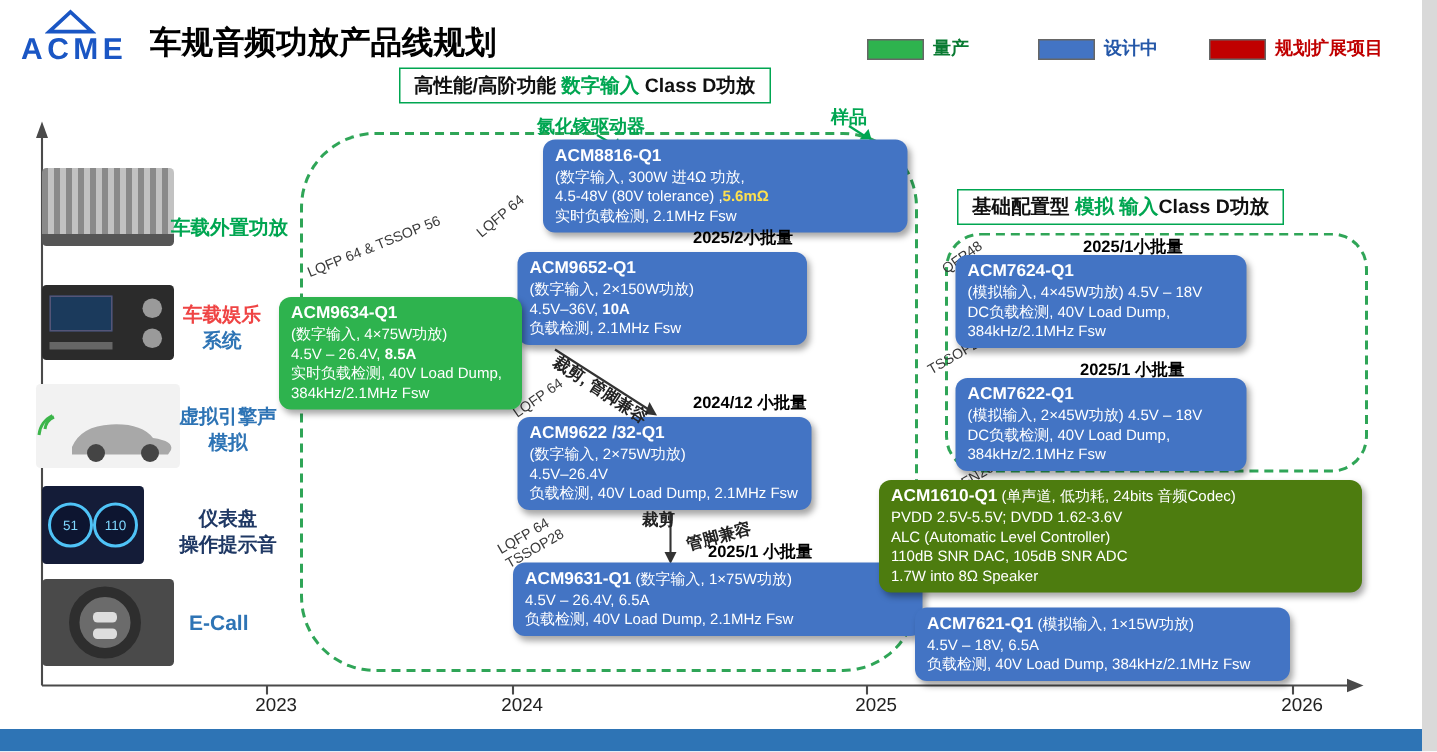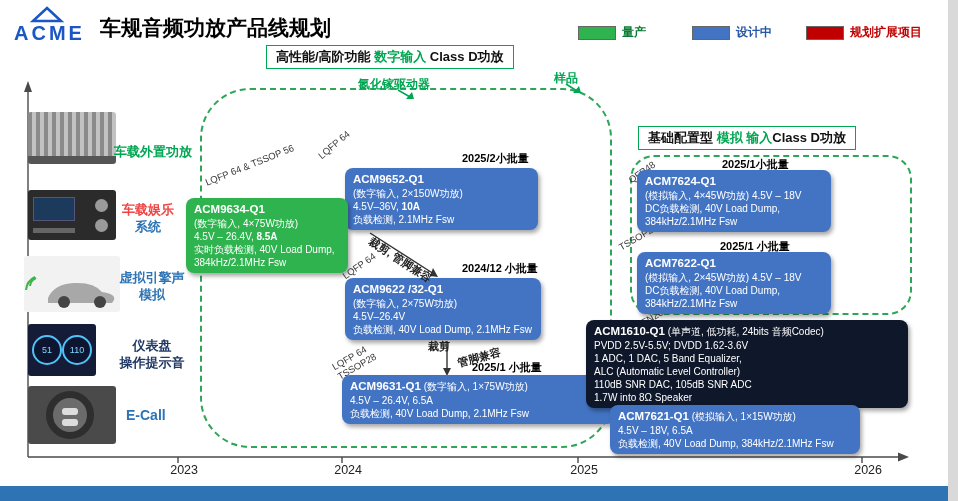--- a/index.html
+++ b/index.html
@@ -5,21 +5,21 @@
   * { margin:0; padding:0; box-sizing:border-box; }
   html,body { background:#fff; }
   body { font-family:"Liberation Sans","DejaVu Sans",sans-serif; }
   #canvas { position:relative; width:958px; height:501px; background:#fff; overflow:hidden; }
 
   .card { position:absolute; border-radius:8px; color:#fff; padding:4px 8px; font-size:10px;
           line-height:1.3; box-shadow:2px 3px 4px rgba(0,0,0,.35); z-index:3; }
   .card .t { font-weight:bold; font-size:11.5px; }
   .card.blue  { background:#4374c4; }
   .card.green { background:#2eb34e; }
-  .card.red   { background:#0f172a; }
+  .card.red   { background:#4d7c0f; }
   .hl { color:#ffe14d; font-weight:bold; }
 
   .pkg { position:absolute; font-size:9.5px; color:#3a3a3a; white-space:nowrap; z-index:2;
          transform-origin:0 50%; line-height:1.15; }
   .milestone { position:absolute; font-size:11px; font-weight:bold; color:#000; z-index:4; white-space:nowrap; }
   .note { position:absolute; color:#00a651; font-weight:bold; font-size:11.5px; z-index:4; white-space:nowrap; }
   .anno { position:absolute; color:#222; font-weight:bold; font-size:11px; z-index:4;
           white-space:nowrap; transform-origin:0 0; }
 
   .groupbox { position:absolute; border:2px dashed #2fa557; z-index:1; background:transparent; }
@@ -173,20 +173,26 @@
   <div class="pkg" style="left:630px;top:176px;transform:rotate(-35deg)">QFP48</div>
   <div class="pkg" style="left:620px;top:243px;transform:rotate(-30deg)">TSSOP28</div>
   <div class="pkg" style="left:636px;top:322px;transform:rotate(-30deg)">QFN20</div>
 
   <div class="milestone" style="left:462px;top:151px">2025/2小批量</div>
   <div class="milestone" style="left:462px;top:261px">2024/12 小批量</div>
   <div class="milestone" style="left:472px;top:360px">2025/1 小批量</div>
   <div class="milestone" style="left:722px;top:157px">2025/1小批量</div>
   <div class="milestone" style="left:720px;top:239px">2025/1 小批量</div>
 
+  <div class="card blue" style="left:362px;top:93px;width:243px">
+    <div class="t">ACM8816-Q1</div>
+    <div>(数字输入, 300W 进4Ω 功放,</div>
+    <div><span>4.5-48V (80V tolerance) ,</span><span class="hl">5.6mΩ</span></div>
+    <div>实时负载检测, 2.1MHz Fsw</div>
+  </div>
 
   <div class="card blue" style="left:345px;top:168px;width:193px">
     <div class="t">ACM9652-Q1</div>
     <div>(数字输入, 2×150W功放)</div>
     <div><span>4.5V–36V, </span><b>10A</b></div>
     <div>负载检测, 2.1MHz Fsw</div>
   </div>
 
   <div class="card green" style="left:186px;top:198px;width:162px">
     <div class="t">ACM9634-Q1</div>
@@ -219,21 +225,20 @@
   <div class="card blue" style="left:637px;top:252px;width:194px">
     <div class="t">ACM7622-Q1</div>
     <div>(模拟输入, 2×45W功放)  4.5V – 18V</div>
     <div>DC负载检测, 40V Load Dump,</div>
     <div>384kHz/2.1MHz Fsw</div>
   </div>
 
   <div class="card red" style="left:586px;top:320px;width:322px">
     <div><span class="t">ACM1610-Q1</span> <span>(单声道, 低功耗, 24bits 音频Codec)</span></div>
     <div>PVDD 2.5V-5.5V; DVDD 1.62-3.6V</div>
-    <div>1 ADC, 1 DAC, 5 Band Equalizer,</div>
     <div>ALC (Automatic Level Controller)</div>
     <div>110dB SNR DAC, 105dB SNR ADC</div>
     <div>1.7W into 8Ω Speaker</div>
   </div>
 
   <div class="card blue" style="left:610px;top:405px;width:250px">
     <div><span class="t">ACM7621-Q1</span> <span>(模拟输入, 1×15W功放)</span></div>
     <div>4.5V – 18V, 6.5A</div>
     <div>负载检测, 40V Load Dump, 384kHz/2.1MHz Fsw</div>
   </div>

